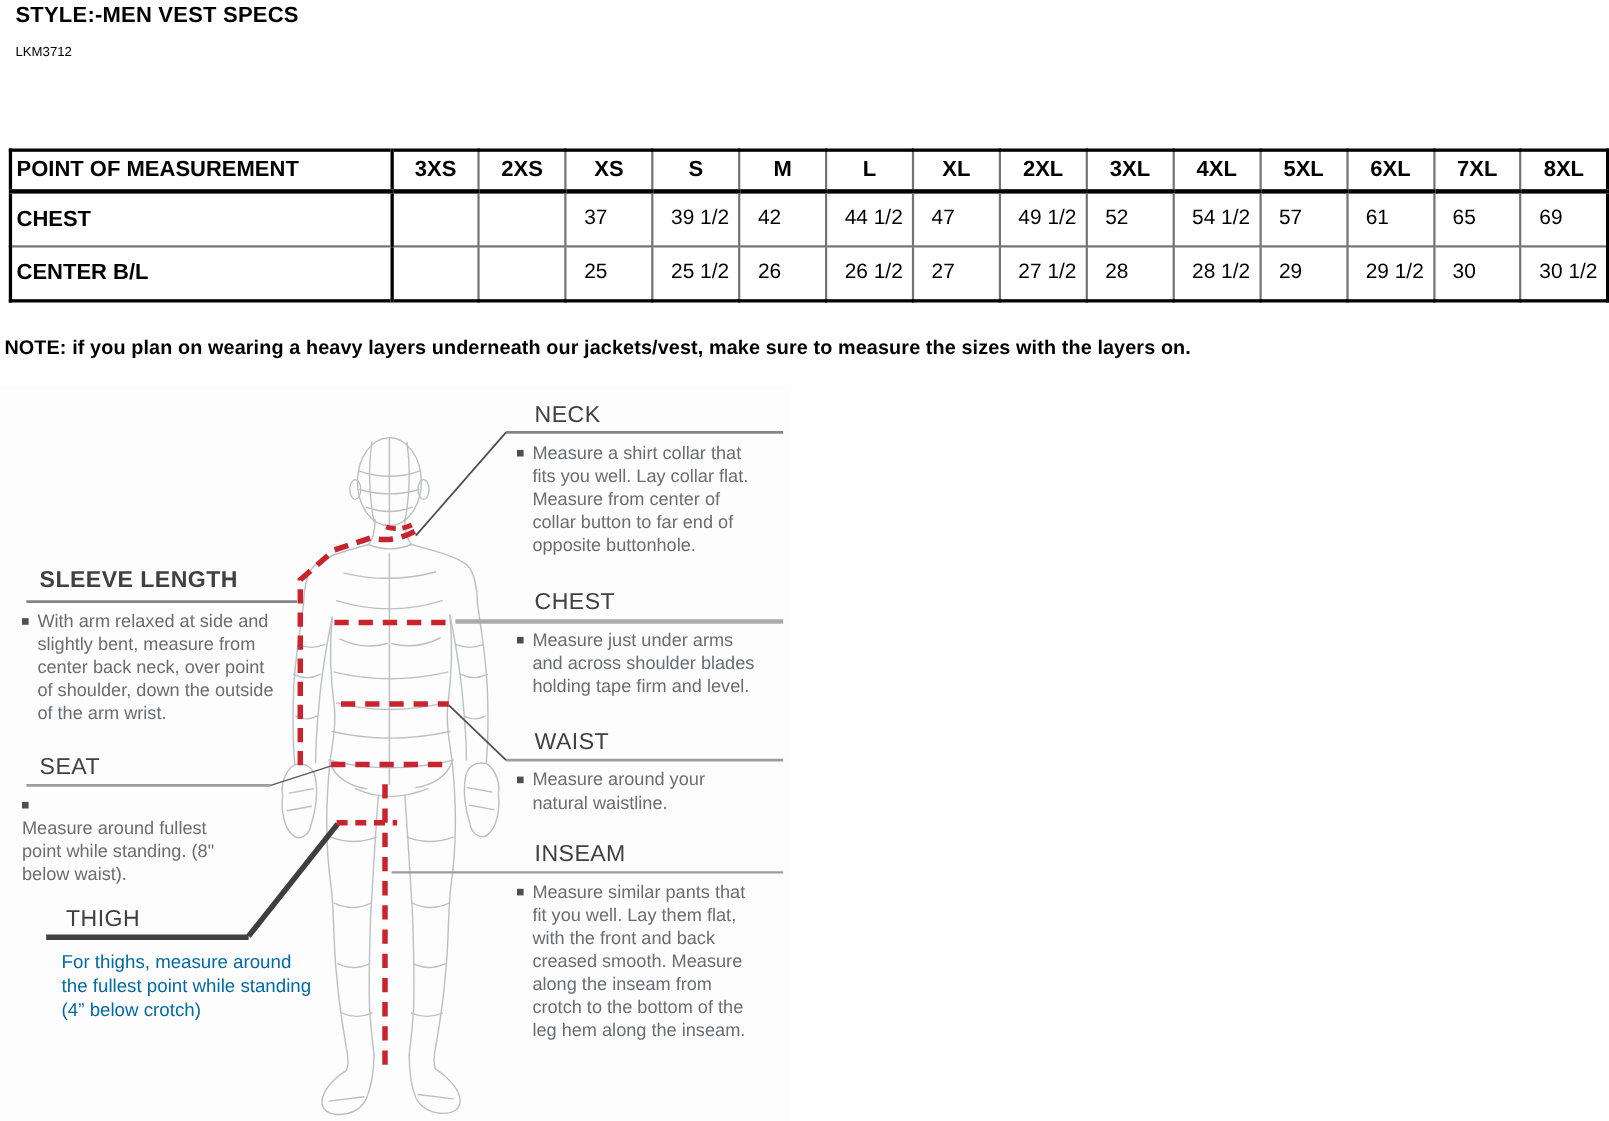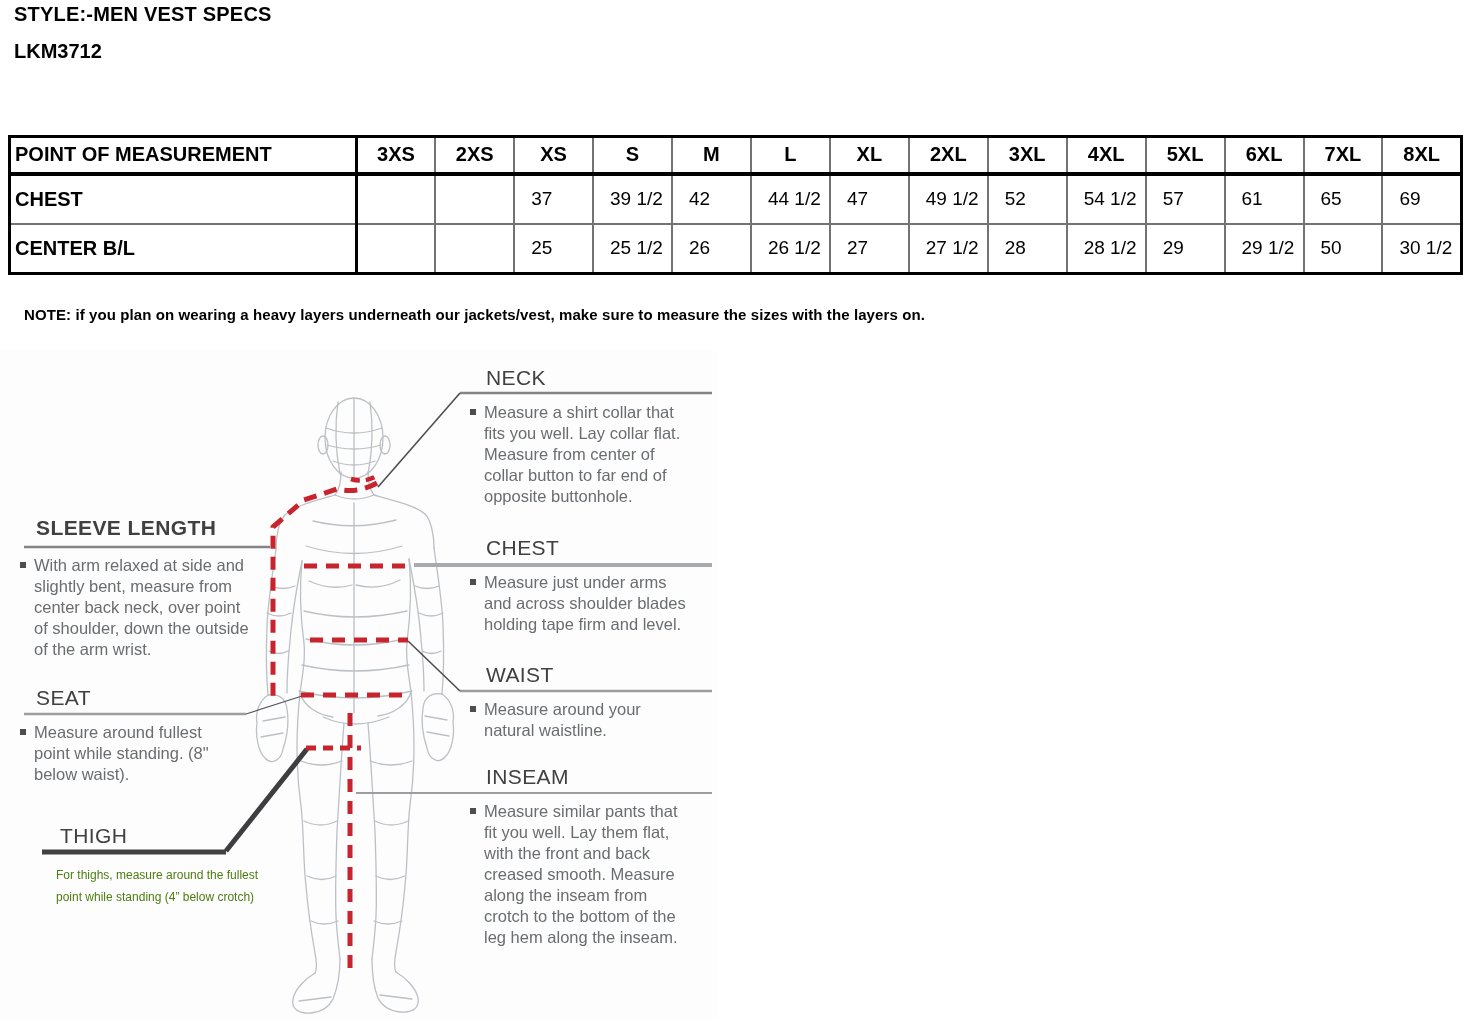--- a/index.html
+++ b/index.html
@@ -2,54 +2,54 @@
 <html><head>
 <meta charset="utf-8">
 <style>
   * { margin:0; padding:0; box-sizing:border-box; }
   html,body { background:#ffffff; }
   body { font-family:"Liberation Sans", sans-serif; color:#000; }
   .page { position:relative; width:1463px; height:1019px; background:#fff; overflow:hidden; }
 
   
   .doc-title { position:absolute; left:14px; top:3px;  font-size:20px; font-weight:bold; letter-spacing:.2px; }
-  .doc-model { position:absolute; left:14px; top:40px; font-size:20px; font-weight:bold; }
+  .doc-model { position:absolute; left:14px; top:40px; font-size:12px; font-weight:normal; }
 
   
   table.size-table { position:absolute; left:8px; top:135px; border-collapse:collapse; table-layout:fixed; }
   table.size-table { border:3px solid #000; }
   table.size-table th, table.size-table td { border:2px solid #737373; vertical-align:middle; overflow:hidden; white-space:nowrap; }
   table.size-table thead th { height:37px; font-size:20px; font-weight:bold; text-align:center; border-bottom:4px solid #000; }
   table.size-table thead th.pom { text-align:left; padding-left:4px; border-right:3px solid #000; }
   table.size-table tbody td { height:50px; font-size:19px; text-align:left; padding-left:16px; }
   table.size-table tbody td.rl { font-weight:bold; font-size:20px; padding-left:4px; border-right:3px solid #000; }
 
   
-  .note { position:absolute; left:24px; top:306px; width:1430px; font-size:15px; font-weight:bold; letter-spacing:.1px; }
+  .note { position:absolute; left:4px; top:306px; width:1430px; font-size:18px; font-weight:bold; letter-spacing:.1px; }
 
   
   .diagram { position:absolute; left:0; top:350px; width:718px; height:669px; background:#fdfdfd; }
   .diagram svg { position:absolute; left:0; top:0; }
   .dt { position:absolute; font-size:21px; color:#404040; letter-spacing:.4px; font-weight:normal; }
   .dd { position:absolute; display:flex; gap:8px; font-size:16.5px; line-height:21px; color:#6a6d70; }
   .dd .sq { width:6px; height:6px; background:#4c4e50; margin-top:7px; flex:none; }
-  .dd.dark { color:#4d7c0f; font-size:12px; line-height:22px; }
+  .dd.dark { color:#0369a1; font-size:17px; line-height:22px; }
 
   .t-neck   { left:486px; top:16px; }
   .d-neck   { left:470px; top:52px;  width:212px; }
   .t-chest  { left:486px; top:186px; }
   .d-chest  { left:470px; top:222px; width:218px;justify-content:flex-end; }
   .t-waist  { left:486px; top:313px; }
   .d-waist  { left:470px; top:349px; width:205px; }
   .t-inseam { left:486px; top:415px; }
   .d-inseam { left:470px; top:451px; width:220px; }
   .t-sleeve { left:36px;  top:166px;font-weight:bold; }
   .d-sleeve { left:20px;  top:205px; width:238px; }
   .t-seat   { left:36px;  top:336px; }
-  .d-seat   { left:20px;  top:372px; width:205px; }
+  .d-seat   { left:20px;  top:372px; width:205px;flex-direction:column; }
   .t-thigh  { left:60px;  top:474px; }
   .d-thigh  { left:56px;  top:514px; width:228px; }
 </style>
 </head>
 <body>
 
 <div class="page">
 
   <div class="doc-title">STYLE:-MEN VEST SPECS</div>
   <div class="doc-model">LKM3712</div>
@@ -116,21 +116,21 @@
         <td>25</td>
         <td>25 1/2</td>
         <td>26</td>
         <td>26 1/2</td>
         <td>27</td>
         <td>27 1/2</td>
         <td>28</td>
         <td>28 1/2</td>
         <td>29</td>
         <td>29 1/2</td>
-        <td>50</td>
+        <td>30</td>
         <td>30 1/2</td>
       </tr>
     </tbody>
   </table>
 
   <div class="note">NOTE: if you plan on wearing a heavy layers underneath our jackets/vest, make sure to measure the sizes with the layers on.</div>
 
   <div class="diagram">
 
     <svg width="718" height="669" viewBox="0 0 718 669">

